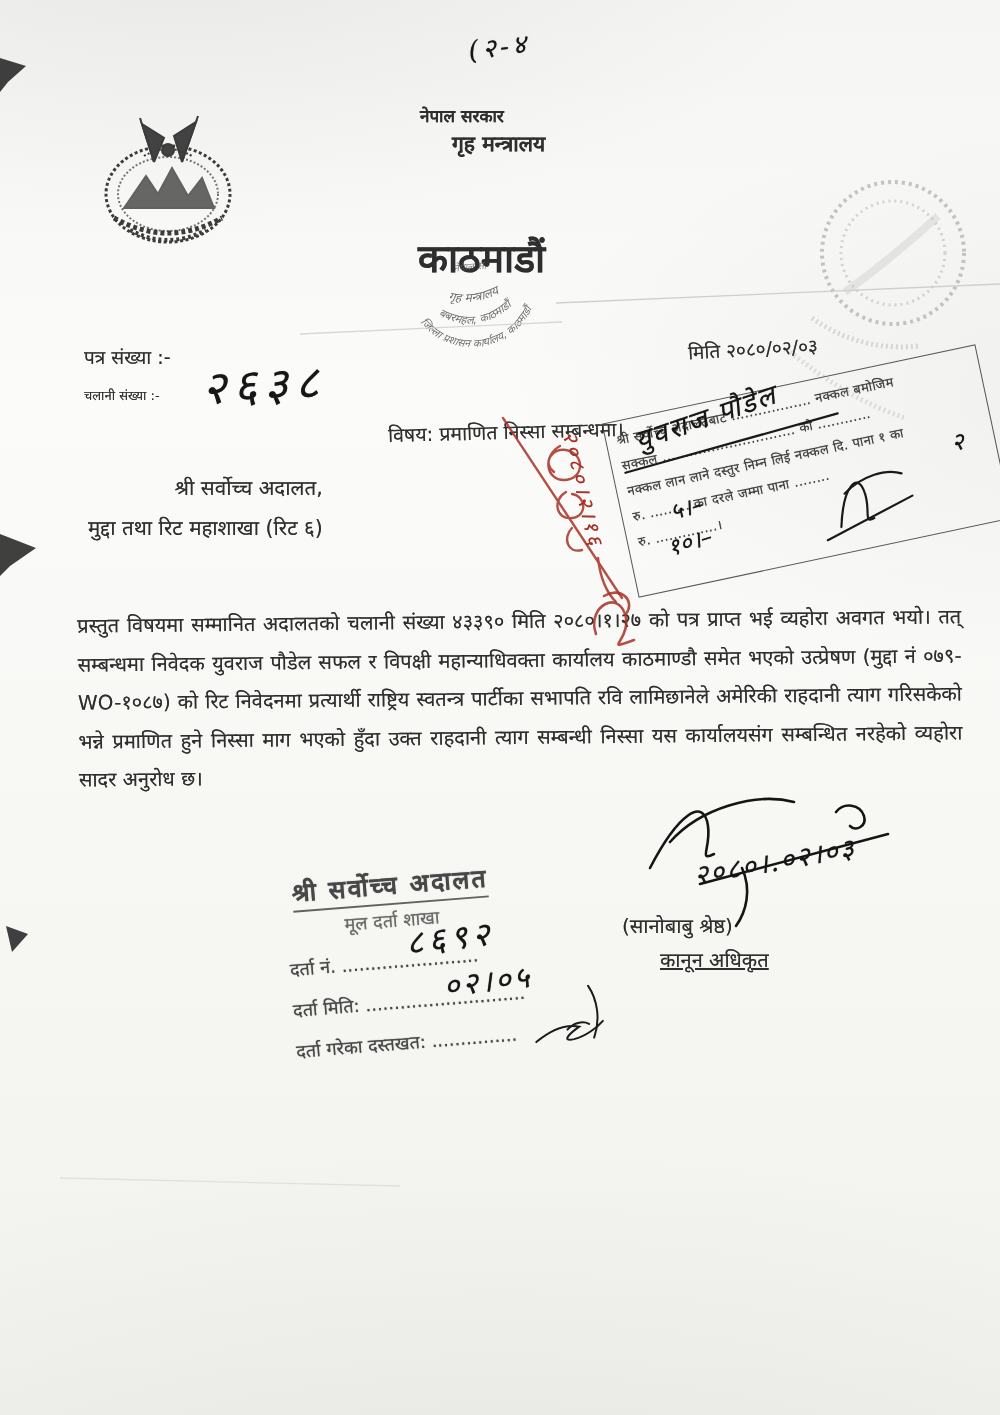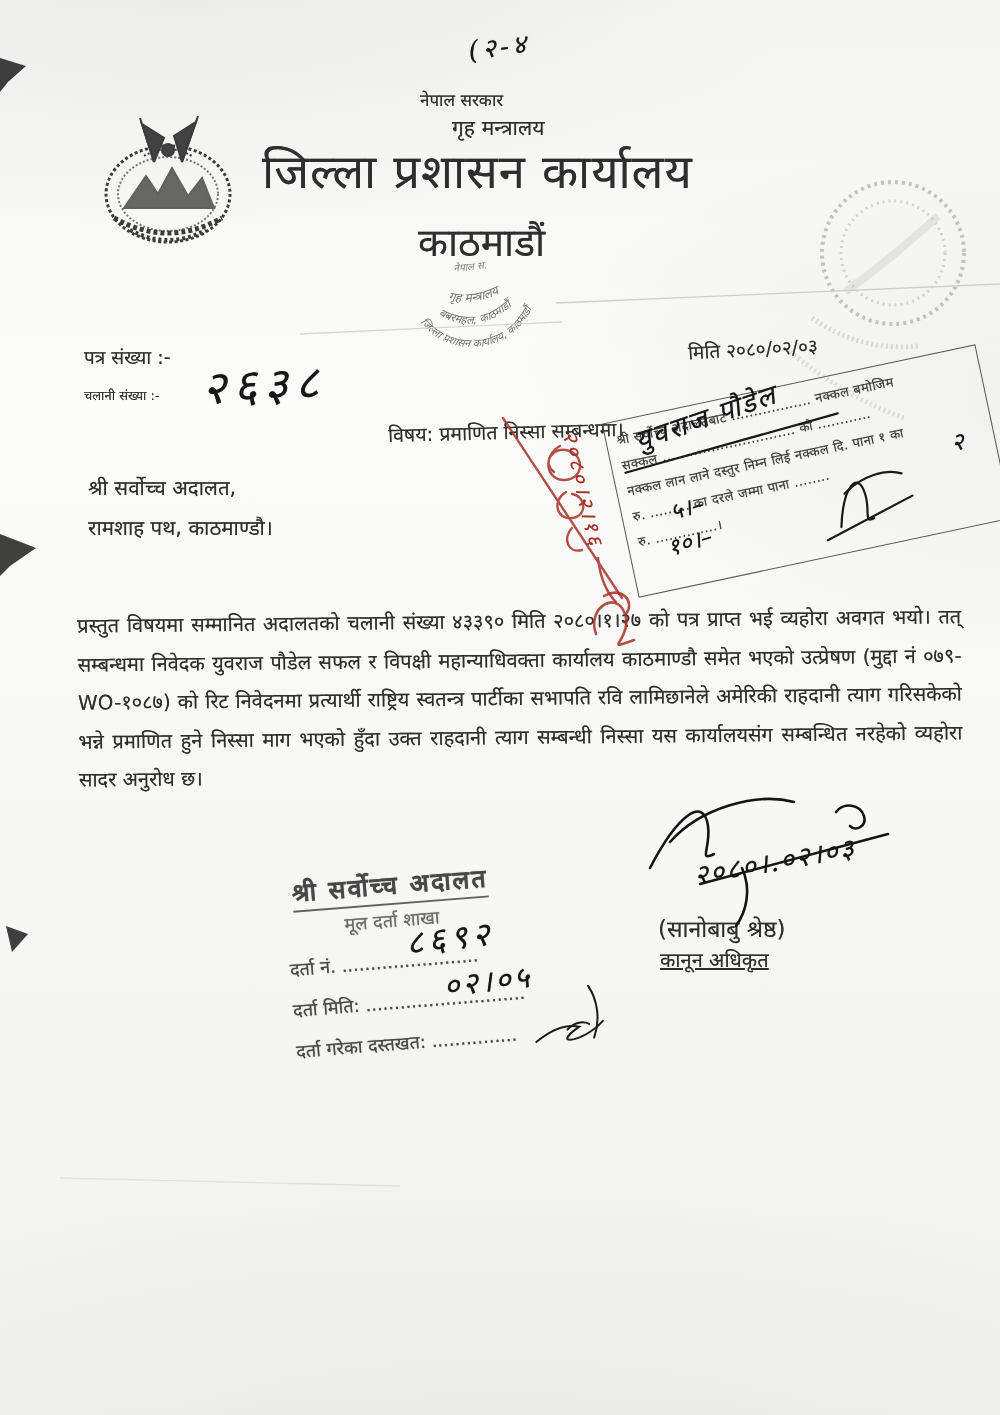--- a/index.html
+++ b/index.html
@@ -7,21 +7,21 @@
     position:relative;width:1000px;height:1415px;margin:0 auto;overflow:hidden;
     font-family:"DejaVu Sans","Liberation Sans",sans-serif;color:#2b2b2b;
     background:
       radial-gradient(1100px 480px at 18% -4%, rgba(0,0,0,.05), transparent 60%),
       radial-gradient(900px 420px at 108% 28%, rgba(0,0,0,.045), transparent 65%),
       radial-gradient(1400px 700px at 50% 115%, rgba(0,0,0,.05), transparent 70%),
       linear-gradient(180deg,#f5f5f3,#fbfbf9 28%,#f6f6f3 68%,#f1f1ed);
   }
   .abs{position:absolute;}
   .ink{color:#2e2e2e;text-shadow:0 0 .6px rgba(40,40,40,.55);}
-  .bold{font-weight:normal;}
+  .bold{font-weight:bold;margin-top:16px;}
   .serif{font-family:"DejaVu Serif","Liberation Serif",serif;}
   .hand{
     font-family:"DejaVu Serif","Liberation Serif",serif;font-style:italic;
     color:#161616;text-shadow:0 0 .8px rgba(10,10,10,.6);
   }
   .stampink{color:#474747;text-shadow:0 0 1px rgba(70,70,70,.75);}
   .redink{color:#a83228;text-shadow:0 0 .6px rgba(168,50,40,.5);}
   .title-main{font-size:47px;letter-spacing:1px;}
   .body-par{
     width:884px;font-size:20px;line-height:38.5px;text-align:justify;
@@ -63,21 +63,20 @@
       <line x1="98" y1="64" x2="114" y2="18"></line>
       <path d="M30 120 Q84 150 138 120" stroke-width="5" stroke-dasharray="4 3"></path>
       <path d="M46 132 Q84 152 122 132" stroke-width="4" stroke-dasharray="3 3"></path>
       <path d="M60 58 Q84 44 108 58" stroke-dasharray="2 2"></path>
       <circle cx="84" cy="52" r="6" fill="#2a2a2a"></circle>
     </g>
   </svg>
 
   <div class="abs ink bold" style="left:420px;top:88px;font-size:17px;">नेपाल सरकार</div>
   <div class="abs ink bold" style="left:452px;top:113px;font-size:21px;">गृह मन्त्रालय</div>
-  <div class="abs ink bold serif title-main" style="left:262px;top:138px;">जिल्ला प्रशासन कार्यालय</div>
   <div class="abs ink bold serif" style="left:418px;top:214px;font-size:39px;">काठमाडौं</div>
 
   <svg class="abs" style="left:372px;top:208px;transform:rotate(-6deg);opacity:.85;" width="200" height="150" viewBox="0 0 200 150">
     <defs>
       <path id="sealArc1" d="M62 84 Q100 104 138 82"></path>
       <path id="sealArc2" d="M34 74 A 66 66 0 0 0 166 72"></path>
       <path id="sealArc3" d="M58 100 Q100 132 142 98"></path>
     </defs>
     <g fill="#565656" font-size="12" font-style="italic">
       <text x="100" y="62" text-anchor="middle" font-size="10" opacity=".9">नेपाल स.</text>
@@ -109,29 +108,29 @@
         <path d="M12 52 L232 38"></path>
         <path d="M212 150 c10 -40 28 -52 30 -28 c2 18 -8 30 4 26"></path>
         <path d="M222 118 c20 -14 46 -16 60 -8"></path>
         <path d="M196 160 l92 -26"></path>
       </g>
     </svg>
   </div>
 
   <div class="abs hand redink" style="left:584px;top:428px;font-size:21px;transform:rotate(77deg);transform-origin:left top;letter-spacing:3px;">२०८०।२।१६</div>
 
-  <div class="abs ink addr" style="left:88px;top:468px;">
+  <div class="abs ink addr" style="left:88px;top:468px;text-align:right;">
     <div>श्री सर्वोच्च अदालत,</div>
-    <div>रामशाह पथ, काठमाण्डौ।</div>
+    <div>मुद्दा तथा रिट महाशाखा (रिट ६)</div>
   </div>
 
   <div class="abs ink body-par" style="left:78px;top:602px;">प्रस्तुत विषयमा सम्मानित अदालतको चलानी संख्या ४३३९० मिति २०८०।१।२७ को पत्र प्राप्त भई व्यहोरा अवगत भयो। तत् सम्बन्धमा निवेदक युवराज पौडेल सफल र विपक्षी महान्याधिवक्ता कार्यालय काठमाण्डौ समेत भएको उत्प्रेषण (मुद्दा नं ०७९-WO-१०८७) को रिट निवेदनमा प्रत्यार्थी राष्ट्रिय स्वतन्त्र पार्टीका सभापति रवि लामिछानेले अमेरिकी राहदानी त्याग गरिसकेको भन्ने प्रमाणित हुने निस्सा माग भएको हुँदा उक्त राहदानी त्याग सम्बन्धी निस्सा यस कार्यालयसंग सम्बन्धित नरहेको व्यहोरा सादर अनुरोध छ।</div>
 
   <div class="abs hand" style="left:693px;top:842px;font-size:27px;transform:rotate(-10deg);letter-spacing:2px;">२०८०।.०२।०३</div>
-  <div class="abs ink" style="left:658px;top:912px;font-size:23px;">(सानोबाबु श्रेष्ठ)</div>
+  <div class="abs ink" style="left:622px;top:912px;font-size:20px;">(सानोबाबु श्रेष्ठ)</div>
   <div class="abs ink" style="left:660px;top:946px;font-size:20px;text-decoration:underline;">कानून अधिकृत</div>
 
   <div class="abs regstamp stampink" style="left:290px;top:862px;">
     <div class="title">श्री सर्वोच्च अदालत</div>
     <div class="section">मूल दर्ता शाखा</div>
     <div class="row">दर्ता नं. ........................</div>
     <div class="row">दर्ता मिति: ............................</div>
     <div class="row">दर्ता गरेका दस्तखत: ...............</div>
     <div class="abs hand" style="left:118px;top:52px;font-size:33px;letter-spacing:5px;transform:rotate(-2deg);">८६९२</div>
     <div class="abs hand" style="left:152px;top:100px;font-size:30px;letter-spacing:3px;transform:rotate(-2deg);">०२।०५</div>

